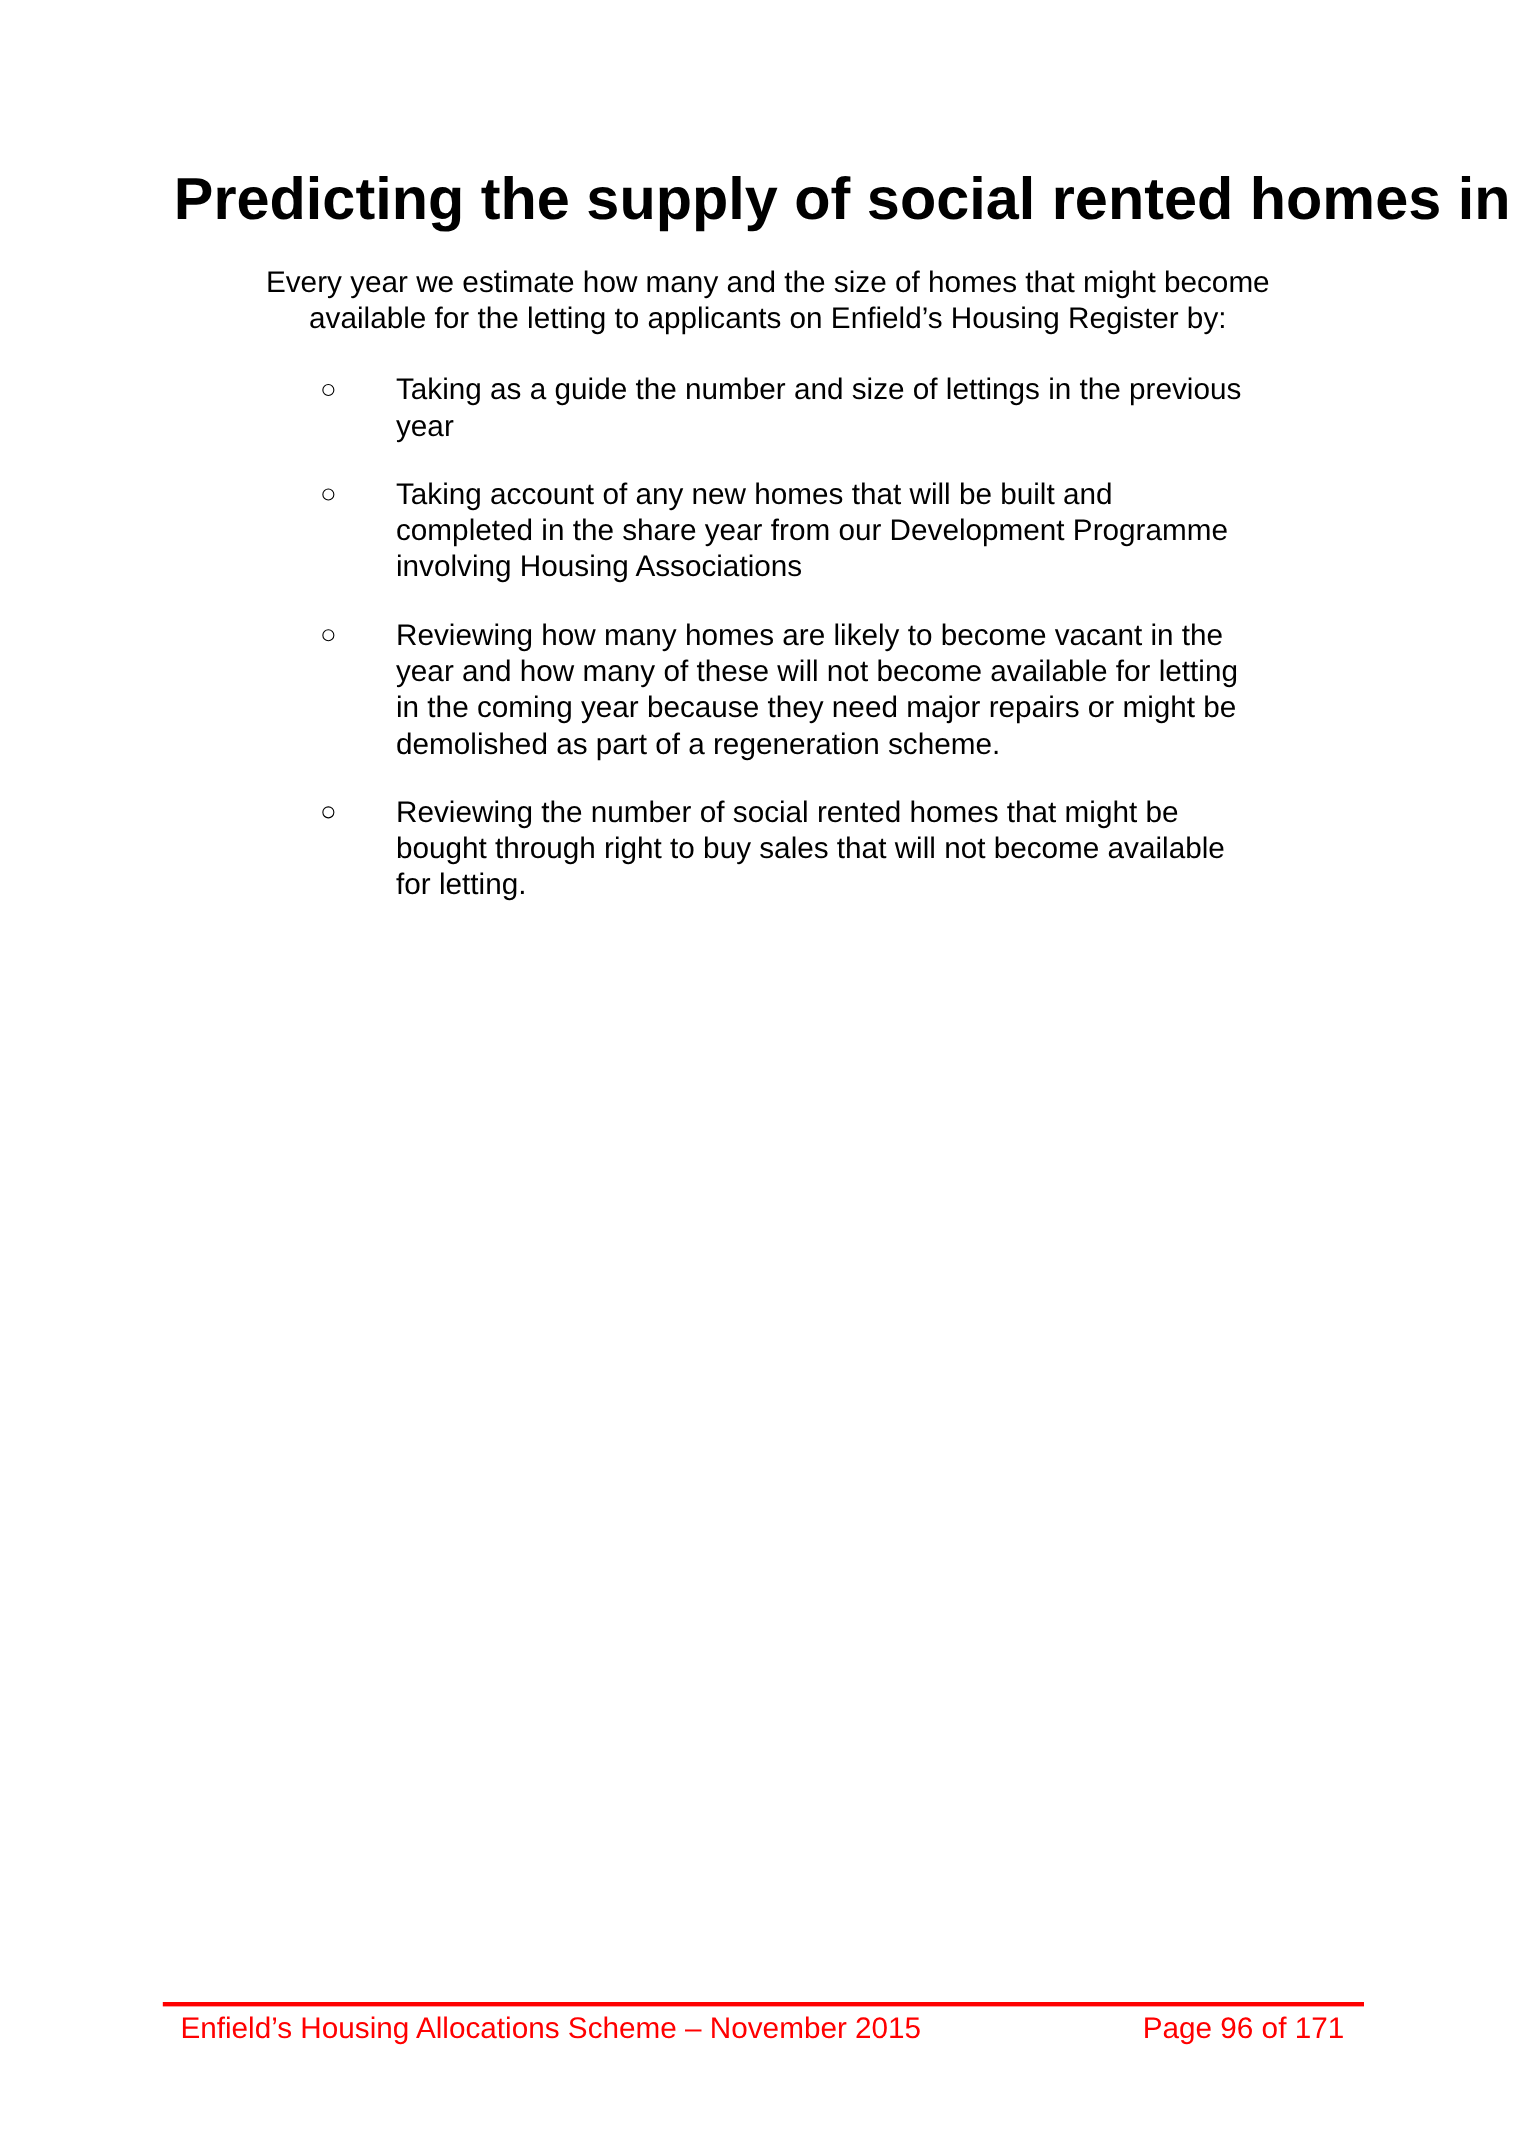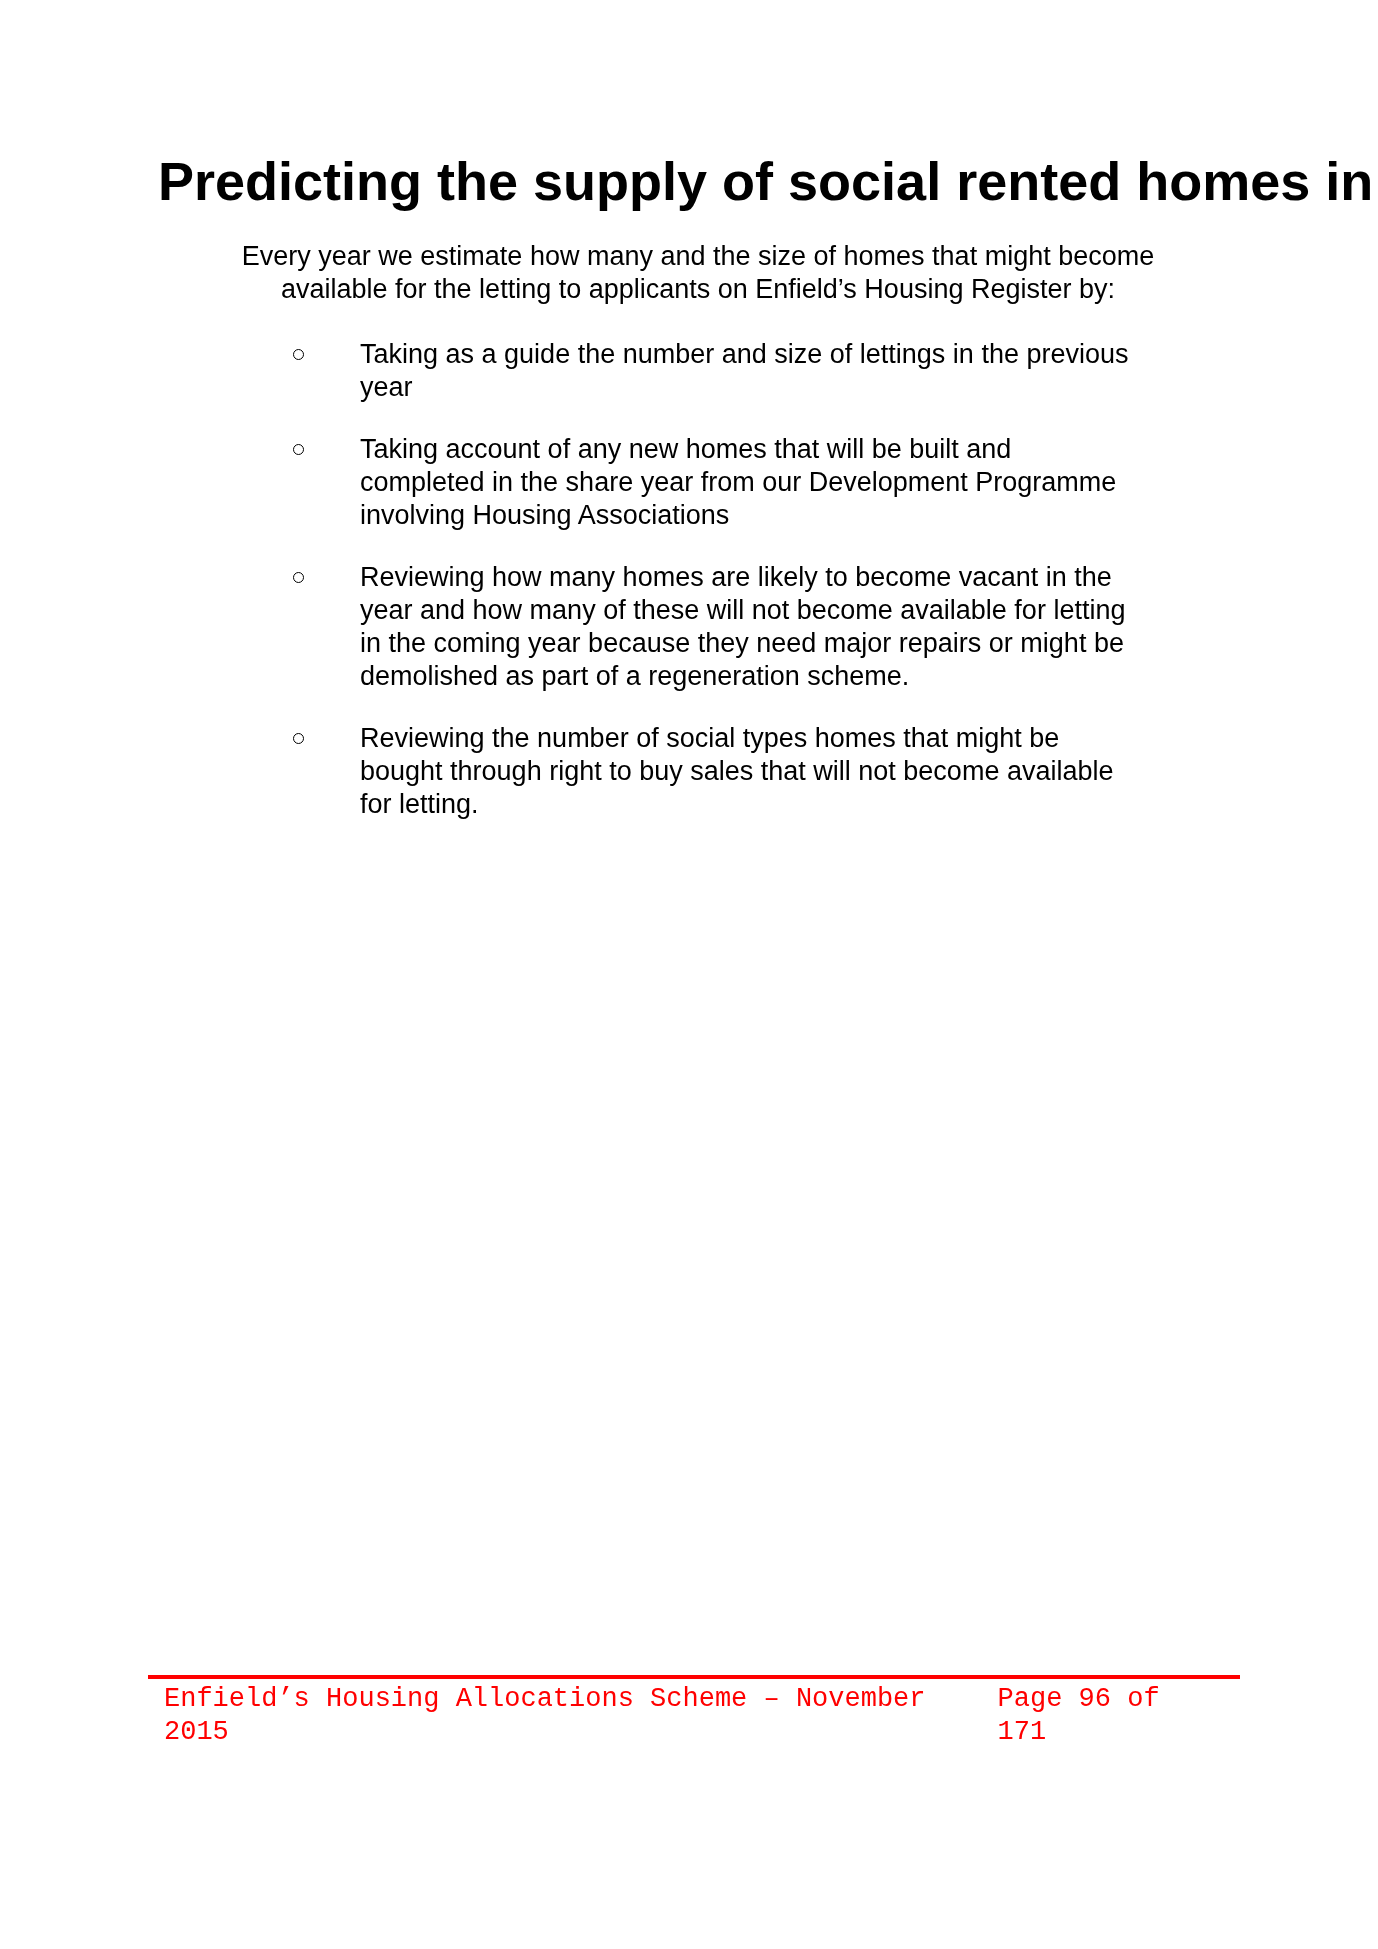--- a/index.html
+++ b/index.html
@@ -48,31 +48,30 @@
     border: 1.5px solid var(--ink);
     border-radius: 50%;
     margin-top: 11px;
     margin-right: 29px;
   }
   .bullet-text { white-space: pre; }
   .bullet-item.last { margin-bottom: 26px; }
   .footer {
     position: absolute;
     left: 148px;
-    top: 1675px;
+    top: 1820px;
     width: 1092px;
     border-top: 4px solid var(--accent);
     color: var(--accent);
     font-size: 27px;
     line-height: 33px;
     padding: 4px 18px 0 16px;
     display: flex;
     justify-content: space-between;
     align-items: baseline;
-    font-family: Liberation Mono, monospace;
   }
 </style>
 </head>
 <body>
 
 <div class="page">
   <div class="content">
 
     <h1 class="doc-title">Predicting the supply of social rented homes in Enfield every year</h1>
 
@@ -93,21 +92,21 @@
       </li>
       <li class="bullet-item">
         <span class="bullet-marker"></span>
         <span class="bullet-text">Reviewing how many homes are likely to become vacant in the
 year and how many of these will not become available for letting
 in the coming year because they need major repairs or might be
 demolished as part of a regeneration scheme.</span>
       </li>
       <li class="bullet-item last">
         <span class="bullet-marker"></span>
-        <span class="bullet-text">Reviewing the number of social types homes that might be
+        <span class="bullet-text">Reviewing the number of social rented homes that might be
 bought through right to buy sales that will not become available
 for letting.</span>
       </li>
     </ul>
 
 
   </div>
 
   <div class="footer">
     <span>Enfield’s Housing Allocations Scheme – November 2015</span>

